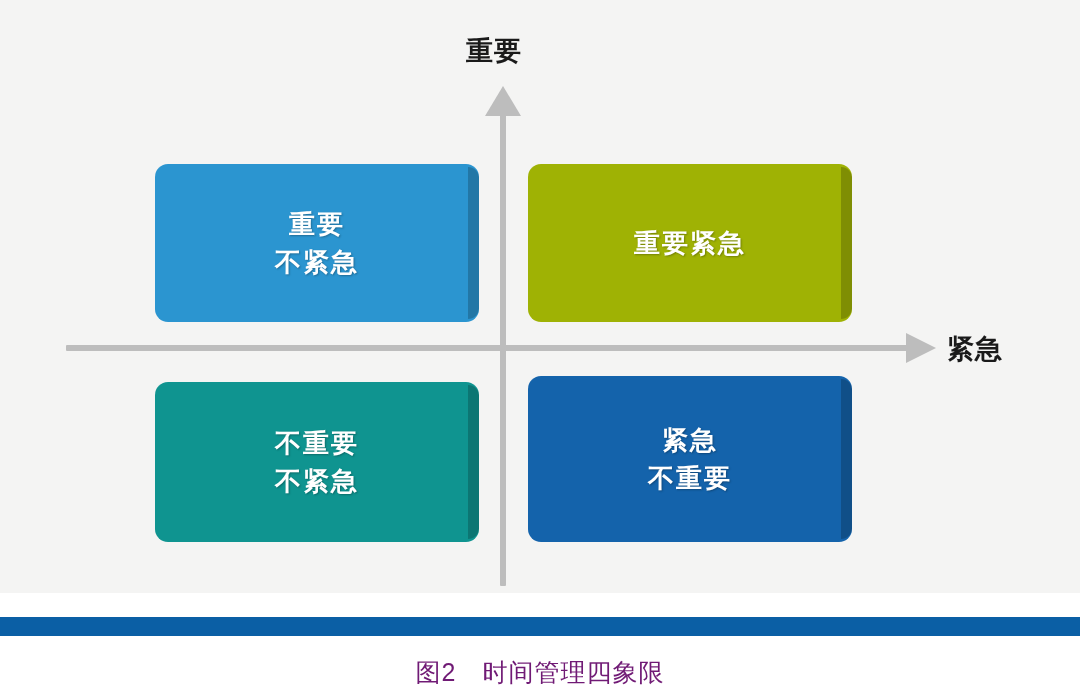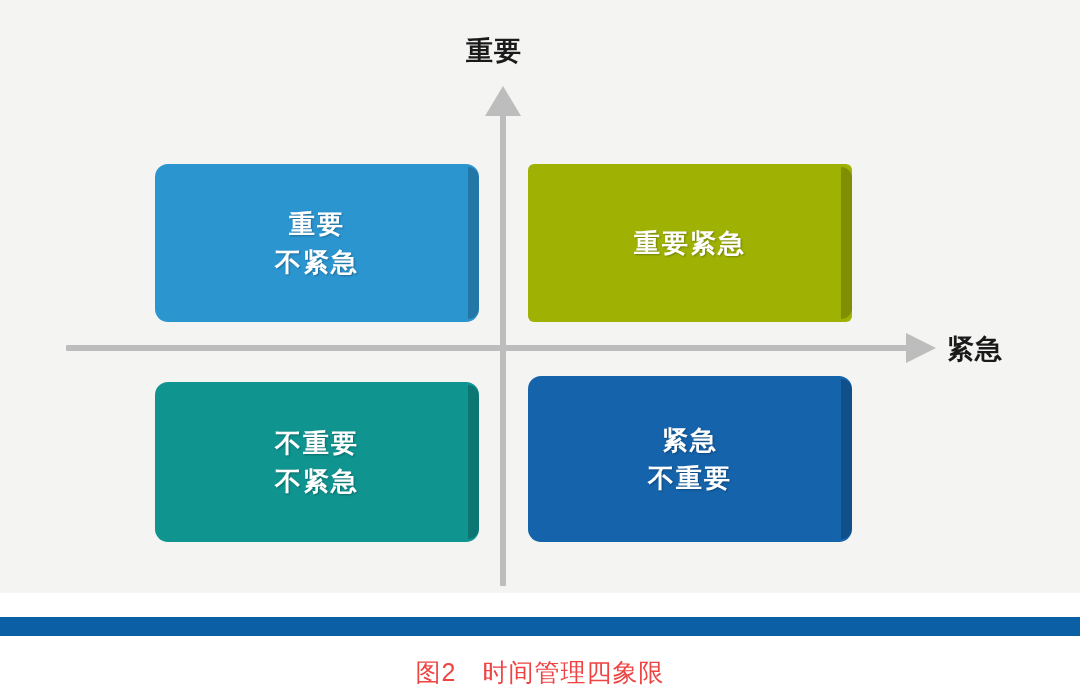--- a/index.html
+++ b/index.html
@@ -128,21 +128,21 @@
     background: #0b5fa5;
   }
   
   .caption {
     position: absolute;
     left: 0;
     top: 656px;
     width: 1080px;
     text-align: center;
     font-size: 25px;
-    color: #ef4444;
+    color: #701a75;
     letter-spacing: 1px;
     white-space: pre;
   }
 </style>
 </head>
 <body>
 
 <div id="canvas">
 
   <div class="figure-panel" style="background: rgb(244, 244, 243);">
@@ -154,21 +154,21 @@
 
     <div class="axis-label axis-label-top">重要</div>
     <div class="axis-label axis-label-right">紧急</div>
 
     <div class="quadrant" id="q-tl" style="background: rgb(43, 149, 208);">
       <span class="bevel"></span>
       <span class="qtext" style="white-space: pre-line;">重要
 不紧急</span>
     </div>
 
-    <div class="quadrant" id="q-tr" style="background: rgb(159, 178, 4); border-radius: 6px;">
+    <div class="quadrant" id="q-tr" style="background: rgb(159, 178, 4);">
       <span class="bevel"></span>
       <span class="qtext" style="white-space: pre-line;">重要紧急</span>
     </div>
 
     <div class="quadrant" id="q-bl" style="background: rgb(15, 148, 144);">
       <span class="bevel"></span>
       <span class="qtext" style="white-space: pre-line;">不重要
 不紧急</span>
     </div>
 

